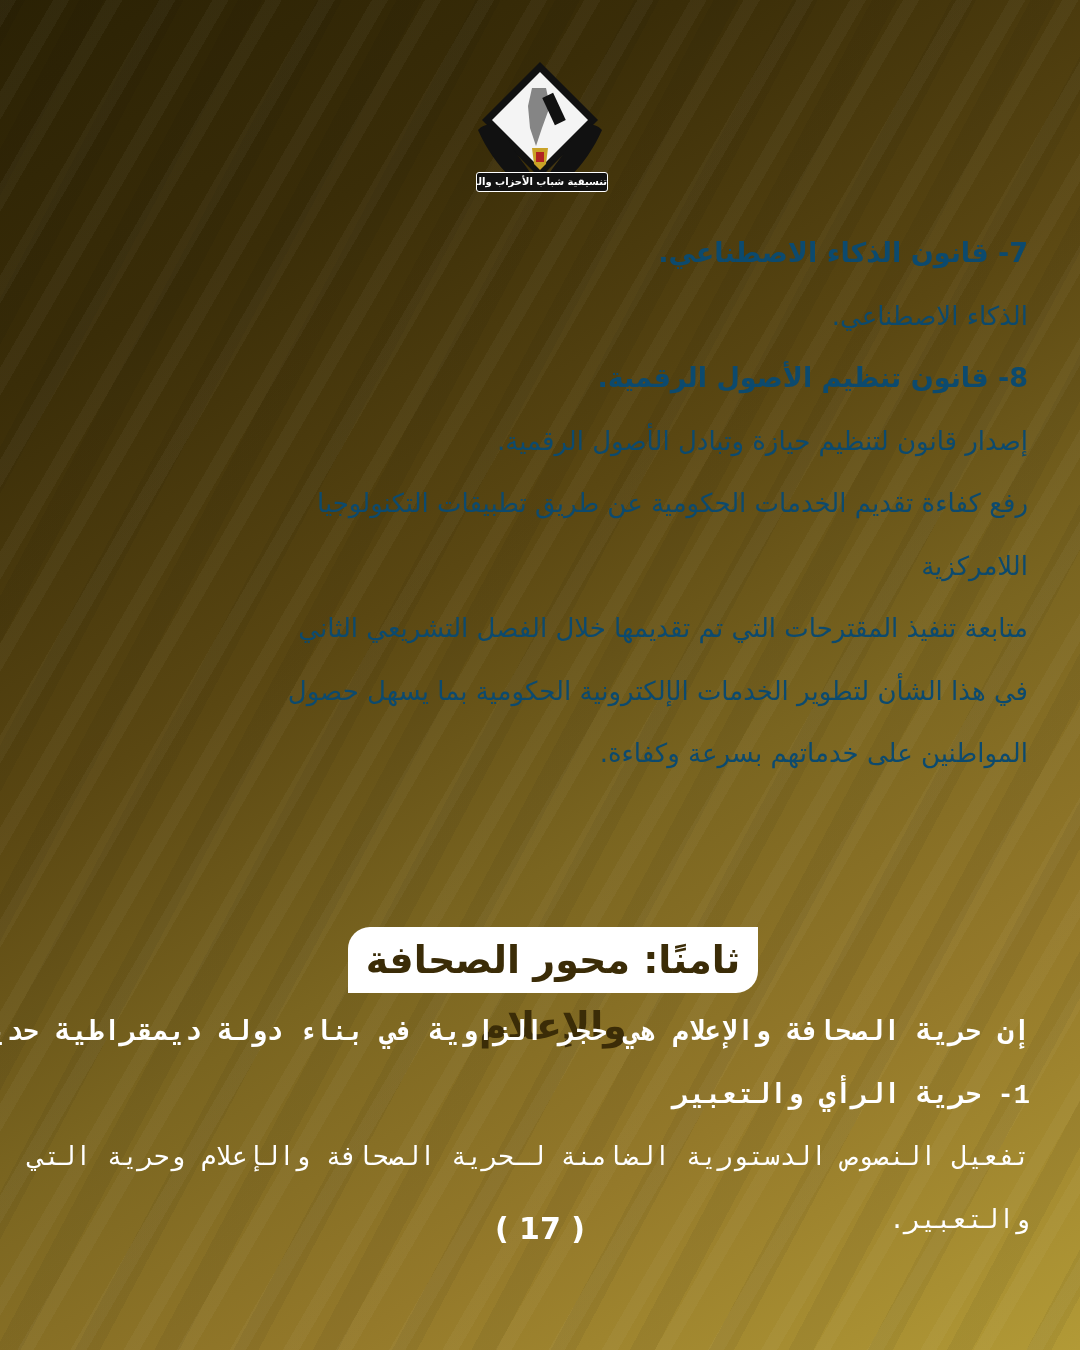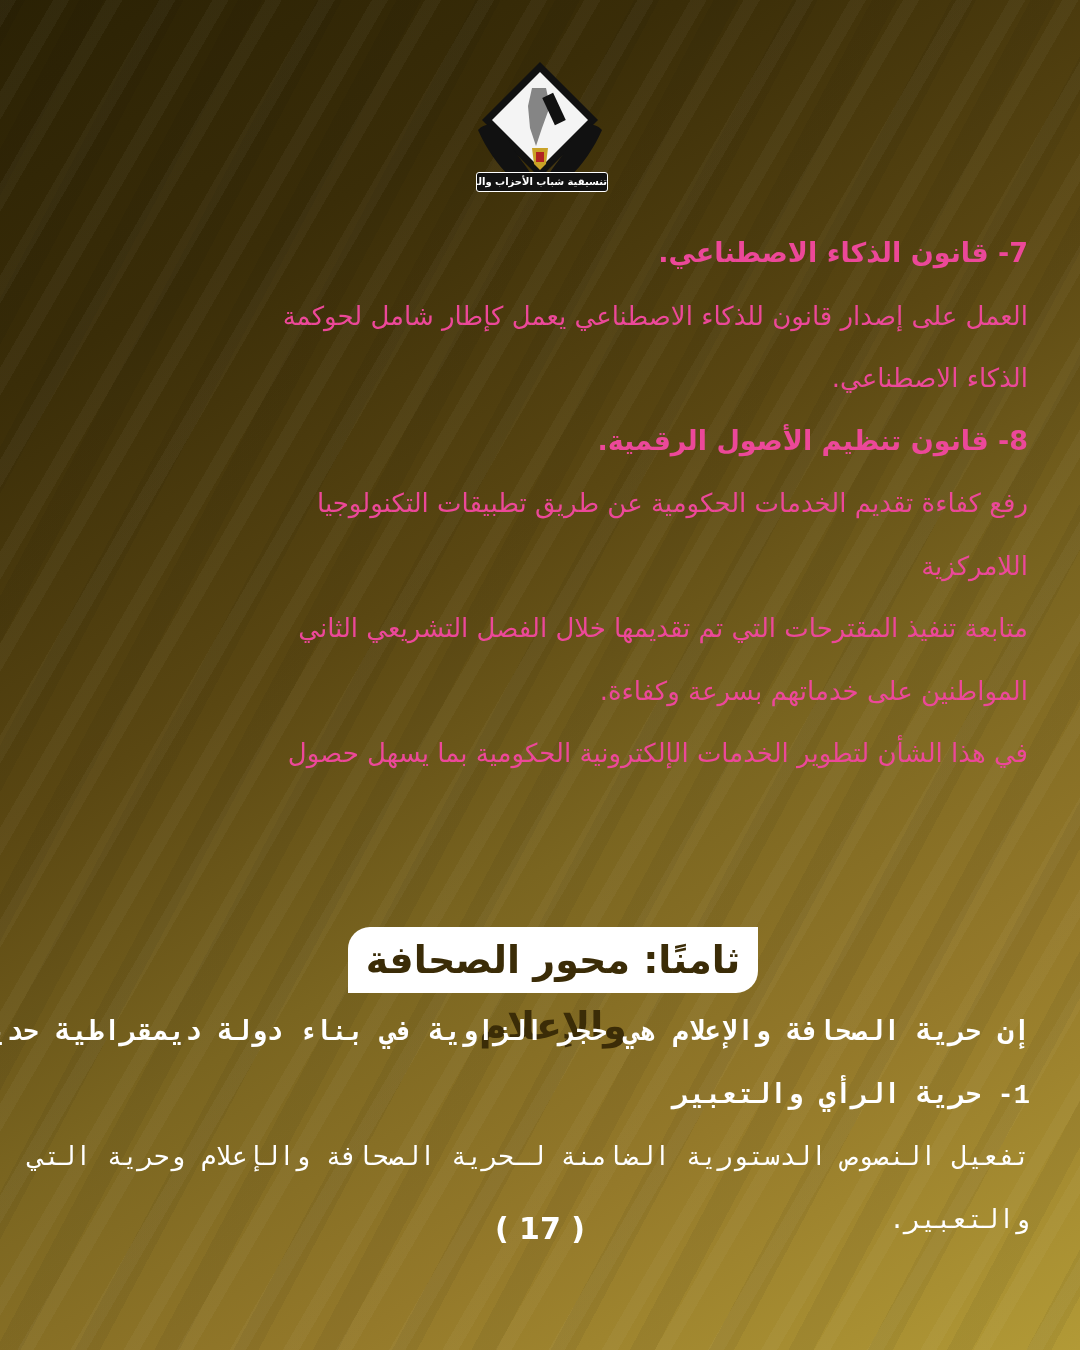--- a/index.html
+++ b/index.html
@@ -18,21 +18,21 @@
       position: absolute; left: 470px; top: 58px; width: 140px; height: 135px;
     }
     .logo-caption {
       position: absolute; left: 476px; top: 172px; width: 130px; height: 18px;
       background: #111; border: 1px solid #fff; border-radius: 3px;
       color: #fff; font-size: 10px; font-weight: bold; text-align: center; line-height: 18px;
       direction: rtl; white-space: nowrap; overflow: hidden;
     }
     .content {
       position: absolute; right: 52px; top: 222px; width: 920px;
-      direction: rtl; text-align: right; color: #ec4899;
+      direction: rtl; text-align: right; color: #0c4a6e;
     }
     .line { font-size: 27px; line-height: 62.5px; height: 62.5px; white-space: nowrap; }
     .heading { font-weight: bold; }
     .body-text { font-weight: normal; font-size: 26px; letter-spacing: 0.2px; }
     .section-box {
       position: absolute; left: 348px; top: 927px; width: 410px; height: 66px;
       background: #fff; border-radius: 22px 0 22px 0;
       direction: rtl; text-align: center;
       color: #3b2c07; font-size: 38px; font-weight: bold; line-height: 66px;
     }
@@ -59,28 +59,28 @@
     <path d="M8,72 C20,60 34,70 44,92 C52,104 58,110 62,118 L40,118 C28,108 16,90 8,72 Z" fill="#111"></path>
     <path d="M132,72 C120,60 106,70 96,92 C88,104 82,110 78,118 L100,118 C112,108 124,90 132,72 Z" fill="#111"></path>
     <path d="M62,90 L78,90 L76,106 L70,112 L64,106 Z" fill="#c9a227"></path>
     <rect x="66" y="94" width="8" height="10" fill="#b22222"></rect>
   </svg>
 </div>
 <div class="logo-caption">تنسيقية شباب الأحزاب والسياسيين</div>
 
 <div class="content">
   <div class="line heading">7- قانون الذكاء الاصطناعي.</div>
-  <div class="line body-text">العمل على إصدار قانون للذكاء الاصطناعي يعمل كإطار شامل لحوكمة</div>
   <div class="line body-text">الذكاء الاصطناعي.</div>
   <div class="line heading">8- قانون تنظيم الأصول الرقمية.</div>
+  <div class="line body-text">إصدار قانون لتنظيم حيازة وتبادل الأصول الرقمية.</div>
   <div class="line body-text">رفع كفاءة تقديم الخدمات الحكومية عن طريق تطبيقات التكنولوجيا</div>
   <div class="line body-text">اللامركزية</div>
   <div class="line body-text">متابعة تنفيذ المقترحات التي تم تقديمها خلال الفصل التشريعي الثاني</div>
+  <div class="line body-text">في هذا الشأن لتطوير الخدمات الإلكترونية الحكومية بما يسهل حصول</div>
   <div class="line body-text">المواطنين على خدماتهم بسرعة وكفاءة.</div>
-  <div class="line body-text">في هذا الشأن لتطوير الخدمات الإلكترونية الحكومية بما يسهل حصول</div>
 </div>
 
 <div class="section-box">ثامنًا: محور الصحافة والإعلام</div>
 
 <div class="content-2">
   <div class="line heading">إن حرية الصحافة والإعلام هي حجر الزاوية في بناء دولة ديمقراطية حديثة .</div>
   <div class="line heading">1- حرية الرأي والتعبير</div>
   <div class="line body-text">تفعيل النصوص الدستورية الضامنة لـحرية الصحافة والإعلام وحرية التي</div>
   <div class="line body-text">والتعبير.</div>
 </div>

